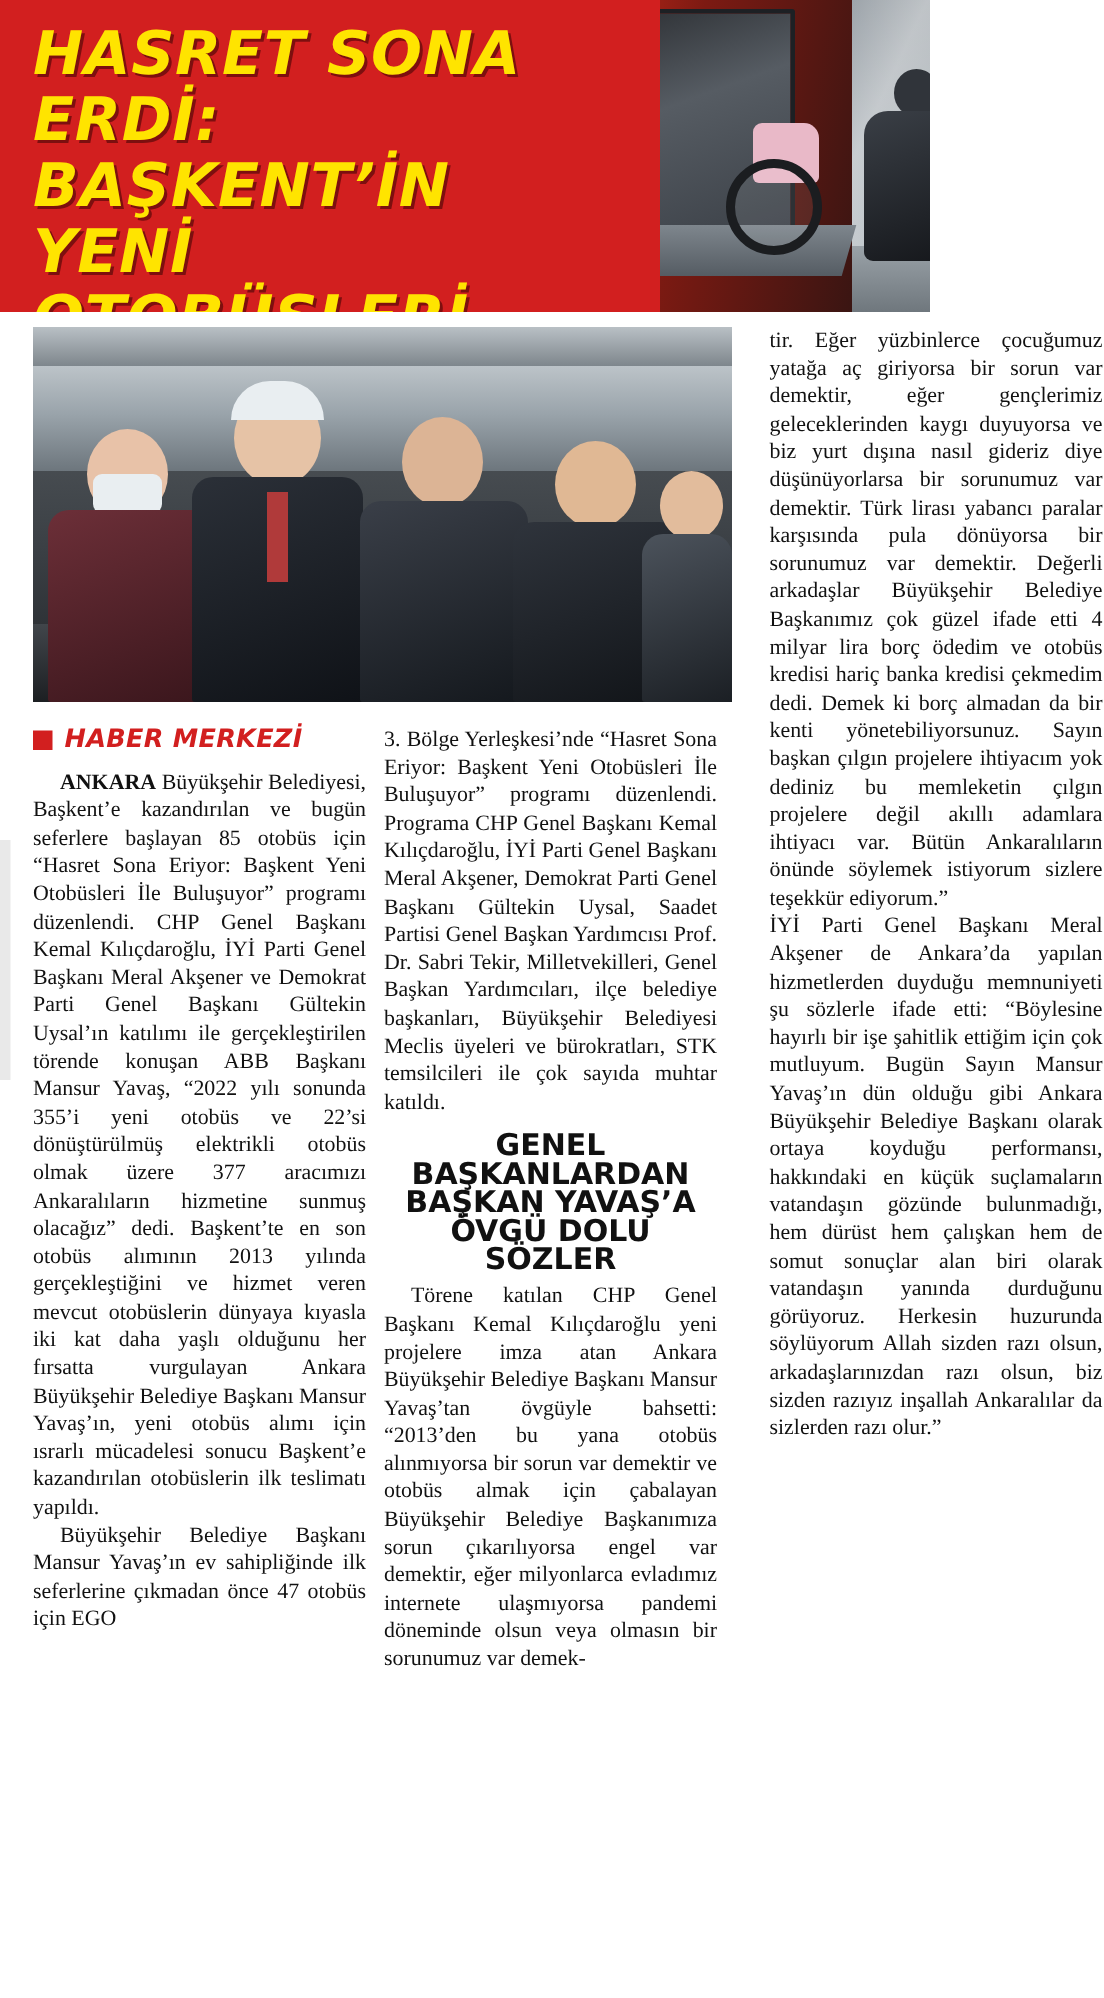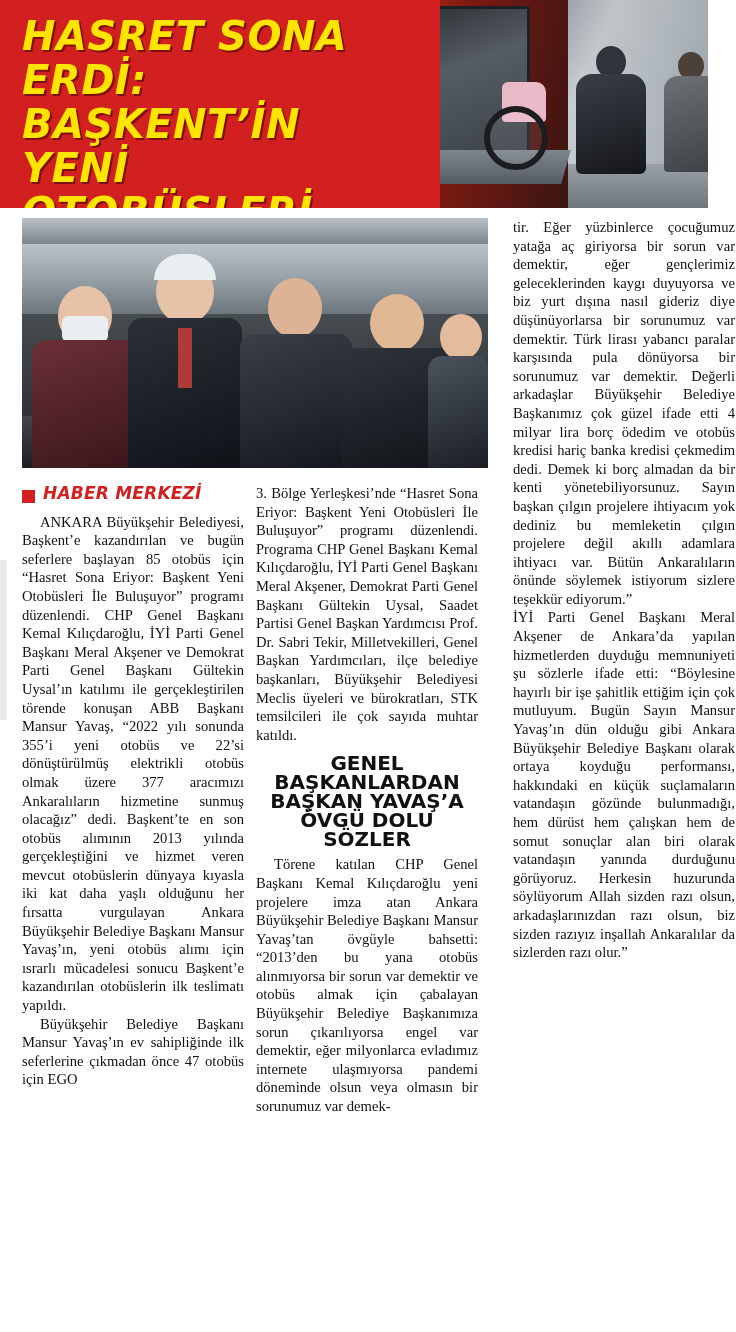--- a/index.html
+++ b/index.html
@@ -13,21 +13,21 @@
     position: relative;
     font-family: "Liberation Serif", serif;
     color: #111111;
     overflow: hidden;
   }
 
   
   .masthead {
     position: absolute;
     left: 0; top: 0;
-    width: 708px; height: 208px;
+    width: 620px; height: 208px;
     overflow: hidden;
   }
   .masthead-photo {
     position: absolute;
     left: 268px; top: 0;
     width: 468px; height: 208px;
     background:
       linear-gradient(to bottom, rgba(0,0,0,0.12), rgba(0,0,0,0.04)),
       linear-gradient(115deg, #c4ccd2 0%, #aab4bc 28%, #8f9aa4 45%, #d9dee2 62%, #b9c2c8 80%, #98a2aa 100%);
     overflow: hidden;
@@ -199,39 +199,39 @@
   }
   .col p { margin: 0; }
   .col p.indent { text-indent: 18px; }
 
   .col1 { left: 22px; top: 484px; width: 222px; height: 840px; }
   .col2 { left: 256px; top: 484px; width: 222px; height: 840px; }
   .col3 { left: 492px; top: 218px; width: 222px; height: 1104px; margin-left: 21px; }
 
   .byline {
     display: flex;
-    align-items: flex-end;
+    align-items: center;
     gap: 8px;
     margin-bottom: 10px;
   }
   .byline .sq {
     width: 13px; height: 13px;
     background: #d21f1f;
     flex: 0 0 auto;
   }
   .byline .txt {
     font-family: "DejaVu Sans", sans-serif;
     font-weight: 700;
     font-style: italic;
     font-size: 17px;
     color: #d21f1f;
     letter-spacing: 0.2px;
   }
   .lead {
-    font-weight: 400;
+    font-weight: 700;
   }
   .subhead {
     font-family: "DejaVu Sans", sans-serif;
     font-weight: 700;
     font-size: 20px;
     line-height: 19px;
     text-align: center;
     margin: 10px 0 6px 0;
   }
   .edge-mark {

